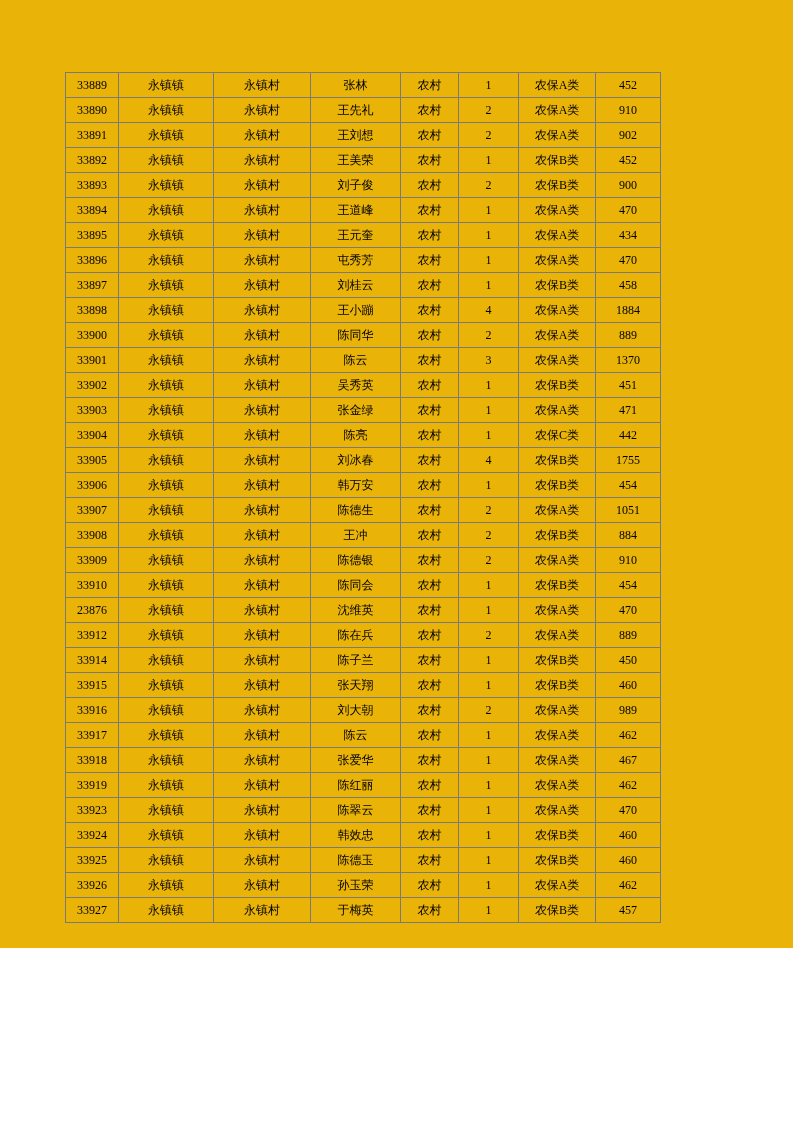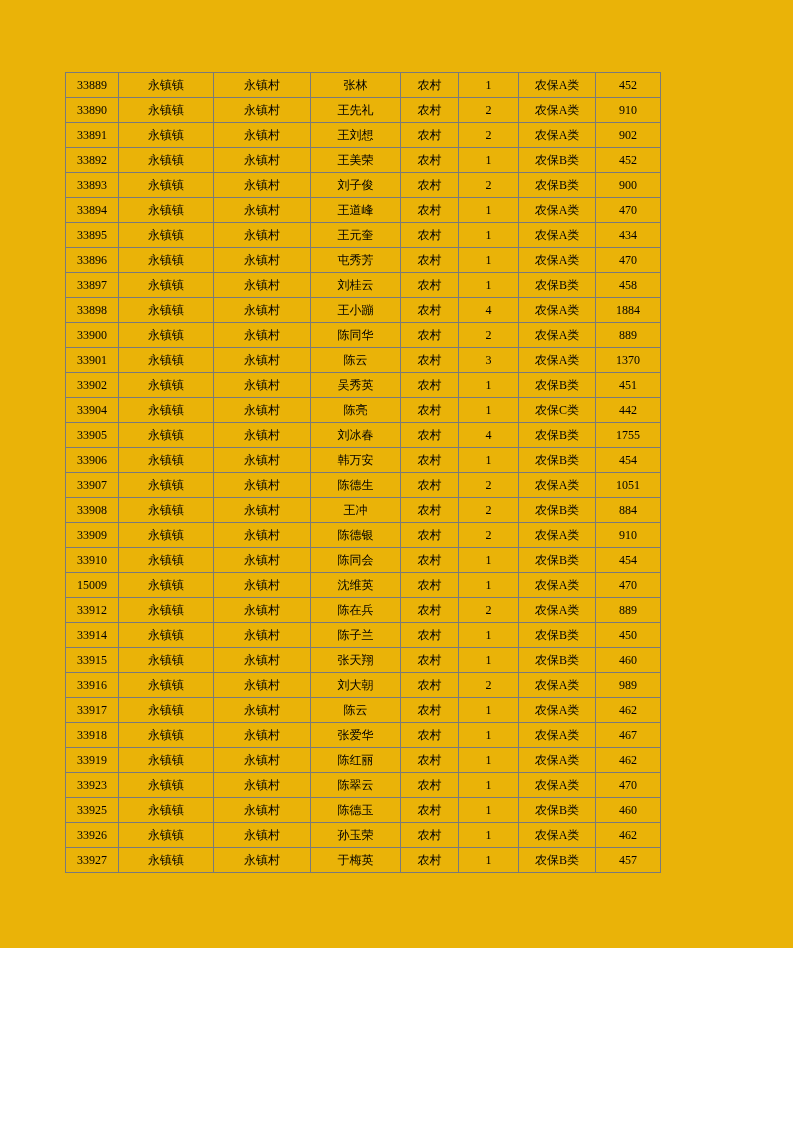--- a/index.html
+++ b/index.html
@@ -187,20 +187,30 @@
           <td>33902</td>
           <td>永镇镇</td>
           <td>永镇村</td>
           <td>吴秀英</td>
           <td>农村</td>
           <td>1</td>
           <td>农保B类</td>
           <td>451</td>
         </tr>
         <tr>
+          <td>33903</td>
+          <td>永镇镇</td>
+          <td>永镇村</td>
+          <td>张金绿</td>
+          <td>农村</td>
+          <td>1</td>
+          <td>农保A类</td>
+          <td>471</td>
+        </tr>
+        <tr>
           <td>33904</td>
           <td>永镇镇</td>
           <td>永镇村</td>
           <td>陈亮</td>
           <td>农村</td>
           <td>1</td>
           <td>农保C类</td>
           <td>442</td>
         </tr>
         <tr>
@@ -257,21 +267,21 @@
           <td>33910</td>
           <td>永镇镇</td>
           <td>永镇村</td>
           <td>陈同会</td>
           <td>农村</td>
           <td>1</td>
           <td>农保B类</td>
           <td>454</td>
         </tr>
         <tr>
-          <td>15009</td>
+          <td>23876</td>
           <td>永镇镇</td>
           <td>永镇村</td>
           <td>沈维英</td>
           <td>农村</td>
           <td>1</td>
           <td>农保A类</td>
           <td>470</td>
         </tr>
         <tr>
           <td>33912</td>
@@ -345,20 +355,30 @@
         </tr>
         <tr>
           <td>33923</td>
           <td>永镇镇</td>
           <td>永镇村</td>
           <td>陈翠云</td>
           <td>农村</td>
           <td>1</td>
           <td>农保A类</td>
           <td>470</td>
+        </tr>
+        <tr>
+          <td>33924</td>
+          <td>永镇镇</td>
+          <td>永镇村</td>
+          <td>韩效忠</td>
+          <td>农村</td>
+          <td>1</td>
+          <td>农保B类</td>
+          <td>460</td>
         </tr>
         <tr>
           <td>33925</td>
           <td>永镇镇</td>
           <td>永镇村</td>
           <td>陈德玉</td>
           <td>农村</td>
           <td>1</td>
           <td>农保B类</td>
           <td>460</td>

